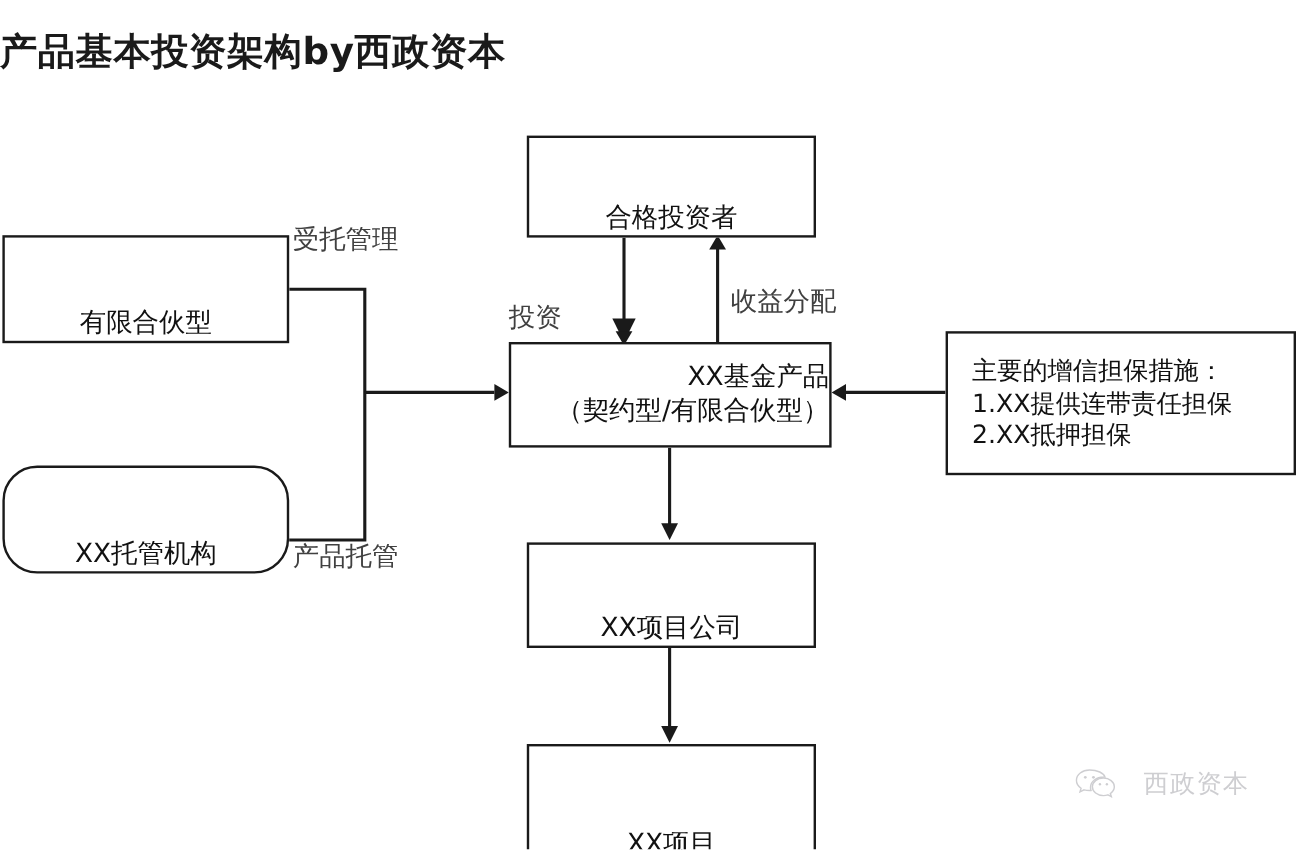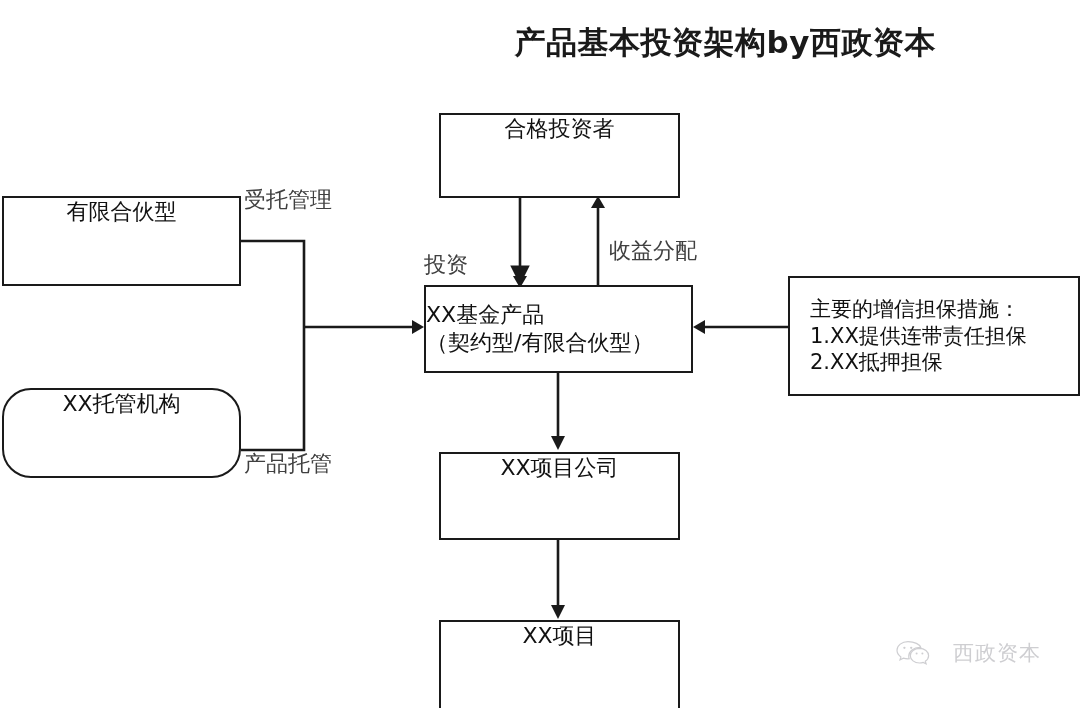--- a/index.html
+++ b/index.html
@@ -22,34 +22,34 @@
     left: 0;
     top: 0;
     width: 1080px;
     height: 708px;
   }
   .title {
     position: absolute;
     left: 0;
     top: 22px;
     width: 936px;
-    text-align: right;
+    text-align: left;
     font-size: 31px;
     font-weight: bold;
     color: #1a1a1a;
     letter-spacing: 0.5px;
     white-space: nowrap;
   }
   .node {
     position: absolute;
     box-sizing: border-box;
     border: 2px solid #1a1a1a;
     background: #ffffff;
     display: flex;
-    align-items: flex-start;
+    align-items: flex-end;
     justify-content: center;
     color: #111111;
     font-size: 22px;
     line-height: 1.28;
     text-align: center;
   }
   .node.multiline {
     flex-direction: column;
   }
   .node-line {

